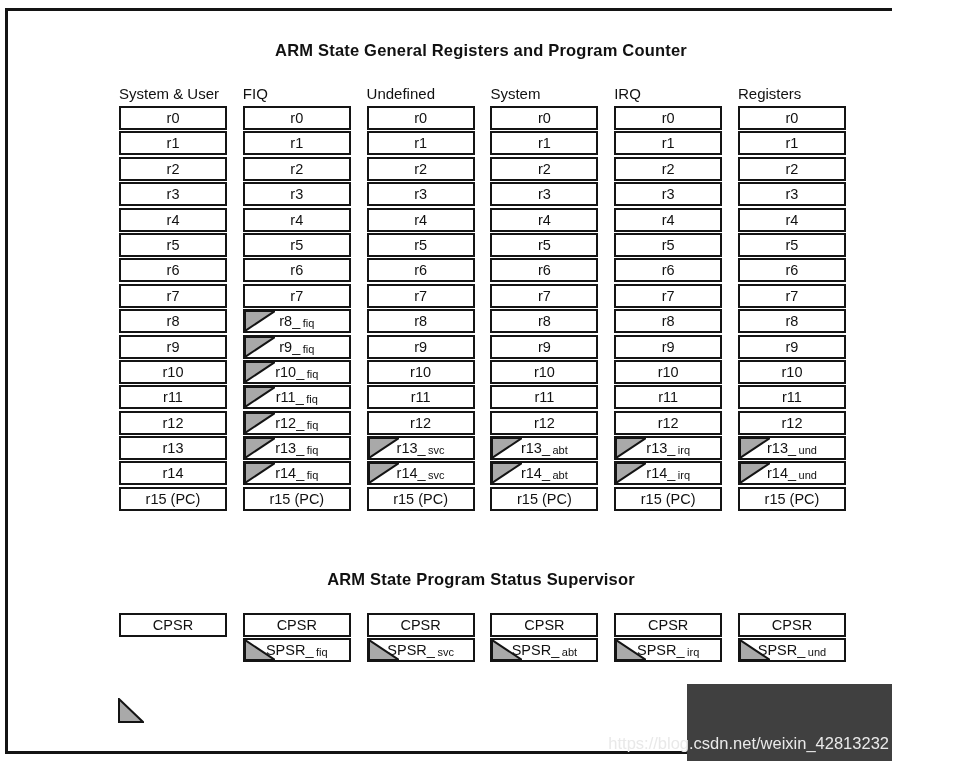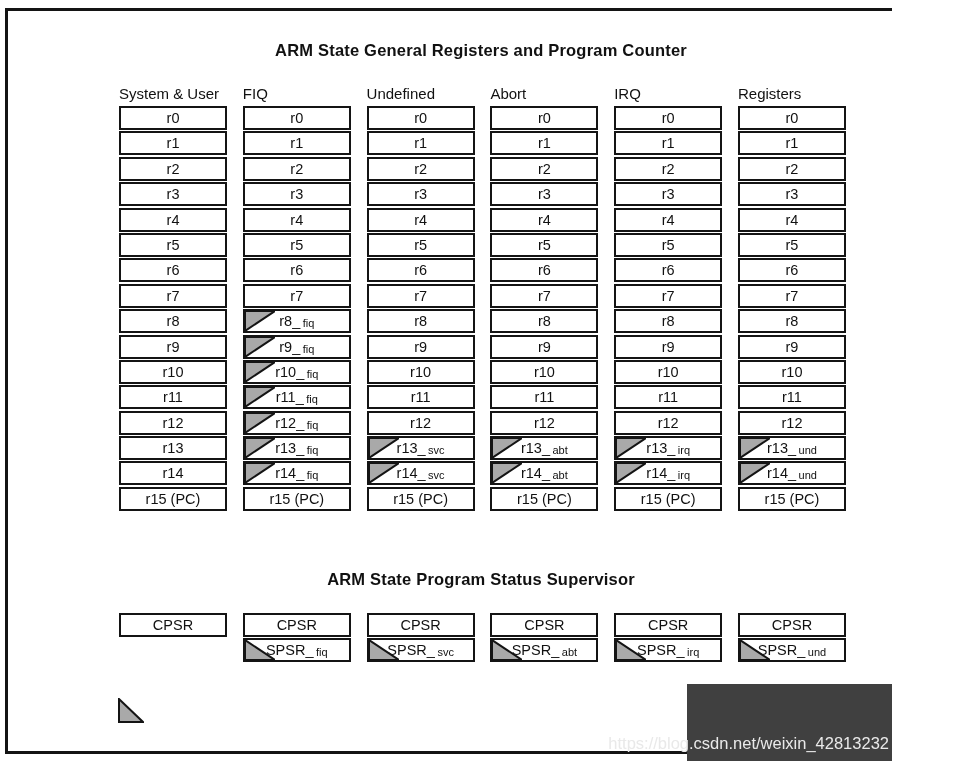--- a/index.html
+++ b/index.html
@@ -258,21 +258,21 @@
             <polygon points="0,0 30,0 0,20" fill="#a9a9a9" stroke="#141414" stroke-width="2"></polygon>
           </svg>
           <span>r14_</span>
           <span class="sub">svc</span>
         </div>
         <div class="cell">
           <span>r15 (PC)</span>
         </div>
       </div>
       <div class="col">
-        <div class="col-header">Abort</div>
+        <div class="col-header">System</div>
         <div class="cell">
           <span>r0</span>
         </div>
         <div class="cell">
           <span>r1</span>
         </div>
         <div class="cell">
           <span>r2</span>
         </div>
         <div class="cell">

